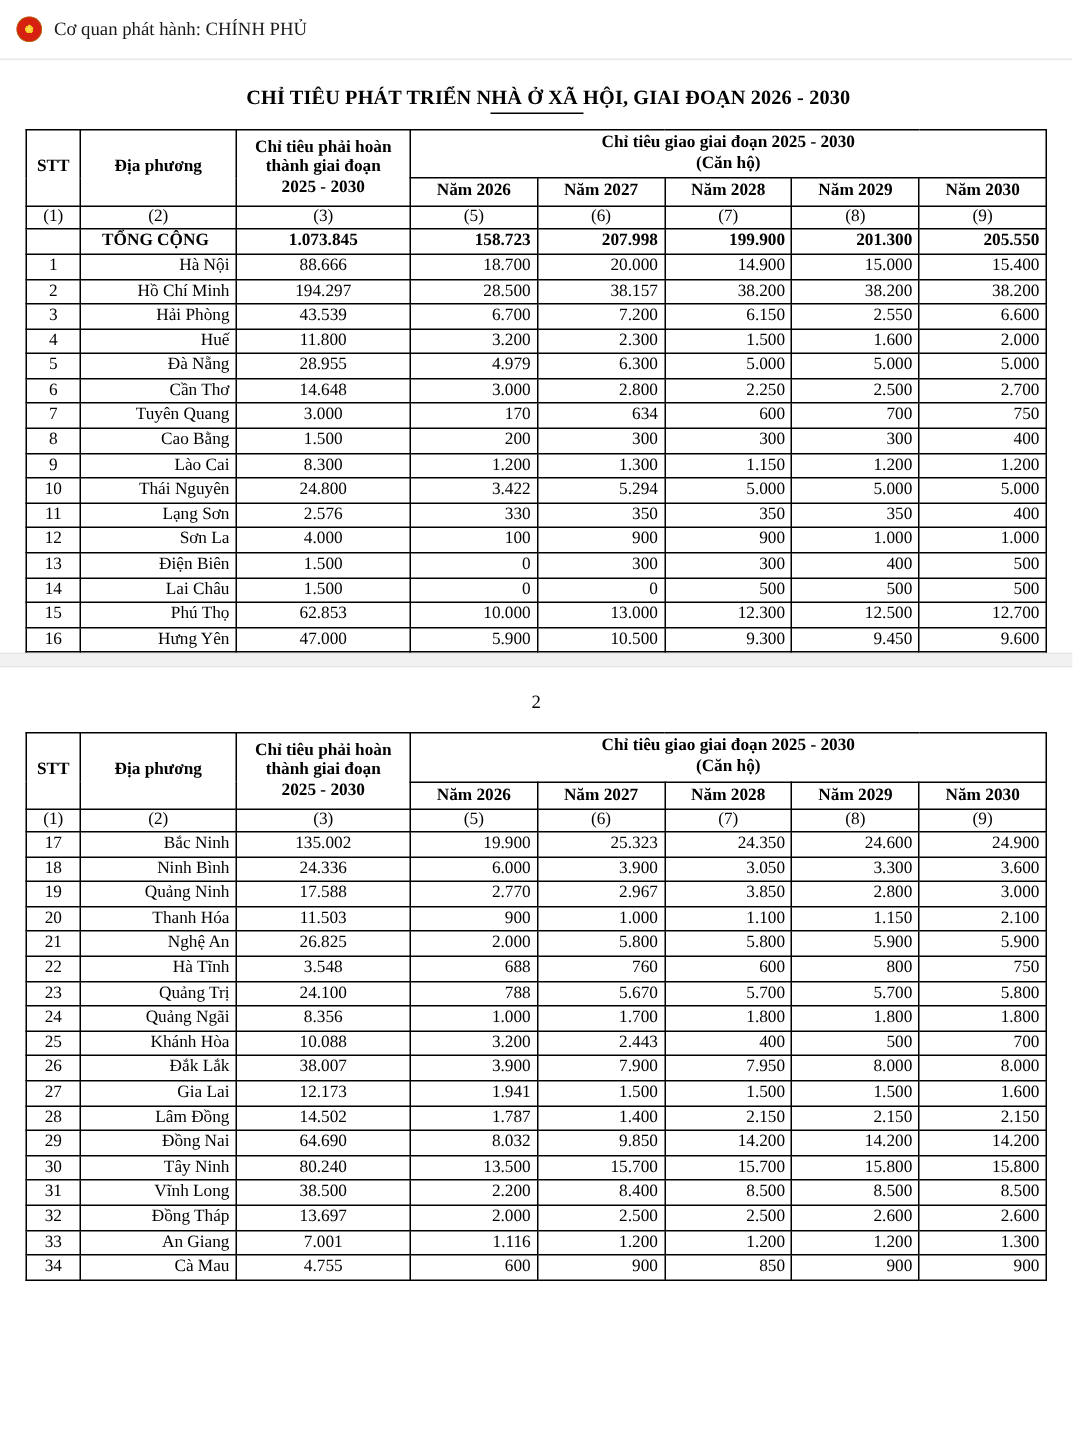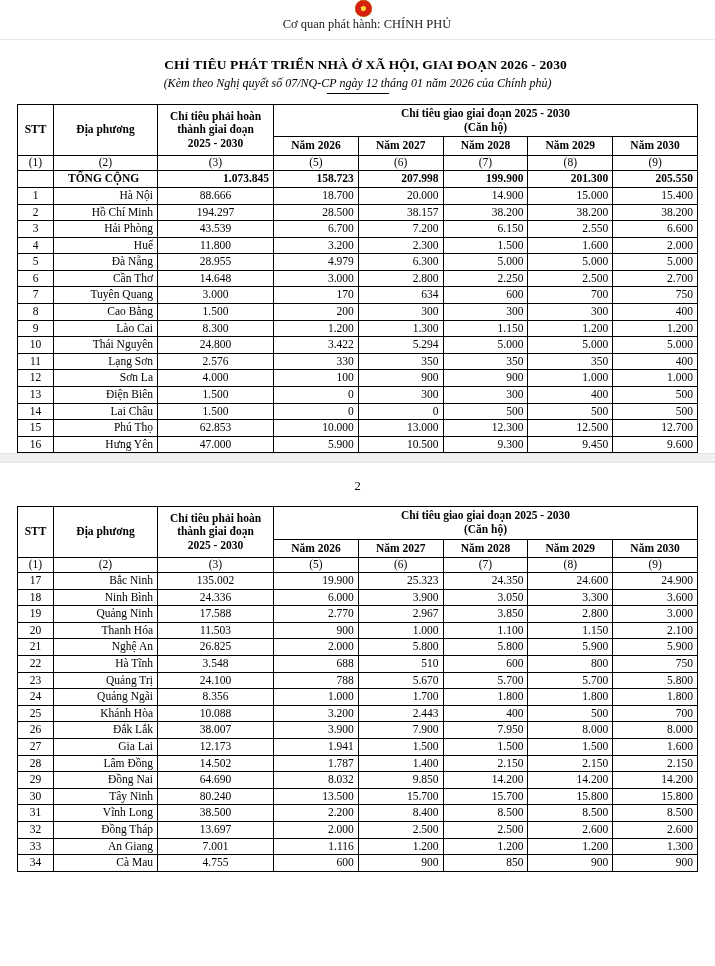--- a/index.html
+++ b/index.html
@@ -19,21 +19,20 @@
 
   
   .viewer-header {
     height: 40px;
     width: 100%;
     background: #ffffff;
     border-bottom: 1px solid #e8e8e8;
     display: flex;
     align-items: center;
     padding-left: 11px;
-    flex-direction: column;
   }
   .emblem {
     width: 17px;
     height: 17px;
     border-radius: 50%;
     background: radial-gradient(circle at 50% 50%, #f5c518 0 22%, #d62010 23% 72%, #c8860d 73% 100%);
     position: relative;
     flex: 0 0 auto;
     box-shadow: 0 0 0 0.5px #b3750b inset;
   }
@@ -145,39 +144,37 @@
   }
   td.c-stt { text-align: center; }
   td.c-name { text-align: right; padding-left: 5px; }
   td.c-val { text-align: right; padding-right: 5px; }
   td.c-ct  { text-align: center; }
 
   tr.datarow td { height: 16.6px; }
   tr.totalrow td {
     font-weight: bold;
     height: 17px;
-    text-align: right;
   }
   tr.totalrow td.c-name { text-align: left; padding-left: 14px; }
 
   .hdr-2line { line-height: 1.2; }
 </style>
 </head>
 <body>
 
 <div class="viewer-header">
   <span class="emblem"></span>
   <span class="viewer-header-label">Cơ quan phát hành: CHÍNH PHỦ</span>
 </div>
 
 <div class="page">
 
   <div class="title-block">
     <div class="t-main">CHỈ TIÊU PHÁT TRIỂN NHÀ Ở XÃ HỘI, GIAI ĐOẠN 2026 - 2030</div>
-    <div class="t-sub">(Kèm theo Nghị quyết số 07/NQ-CP ngày 12 tháng 01 năm 2026 của Chính phủ)</div>
     <div class="t-rule"></div>
   </div>
 
   <div class="table-wrap">
     <table class="ind">
       <colgroup>
         <col class="col-stt">
           <col class="col-dp">
           <col class="col-ct">
         <col class="col-yr">
@@ -494,21 +491,21 @@
             <td class="c-val">5.800</td>
             <td class="c-val">5.800</td>
             <td class="c-val">5.900</td>
             <td class="c-val">5.900</td>
           </tr>
           <tr class="datarow">
             <td class="c-stt">22</td>
             <td class="c-name">Hà Tĩnh</td>
             <td class="c-ct">3.548</td>
             <td class="c-val">688</td>
-            <td class="c-val">510</td>
+            <td class="c-val">760</td>
             <td class="c-val">600</td>
             <td class="c-val">800</td>
             <td class="c-val">750</td>
           </tr>
           <tr class="datarow">
             <td class="c-stt">23</td>
             <td class="c-name">Quảng Trị</td>
             <td class="c-ct">24.100</td>
             <td class="c-val">788</td>
             <td class="c-val">5.670</td>

